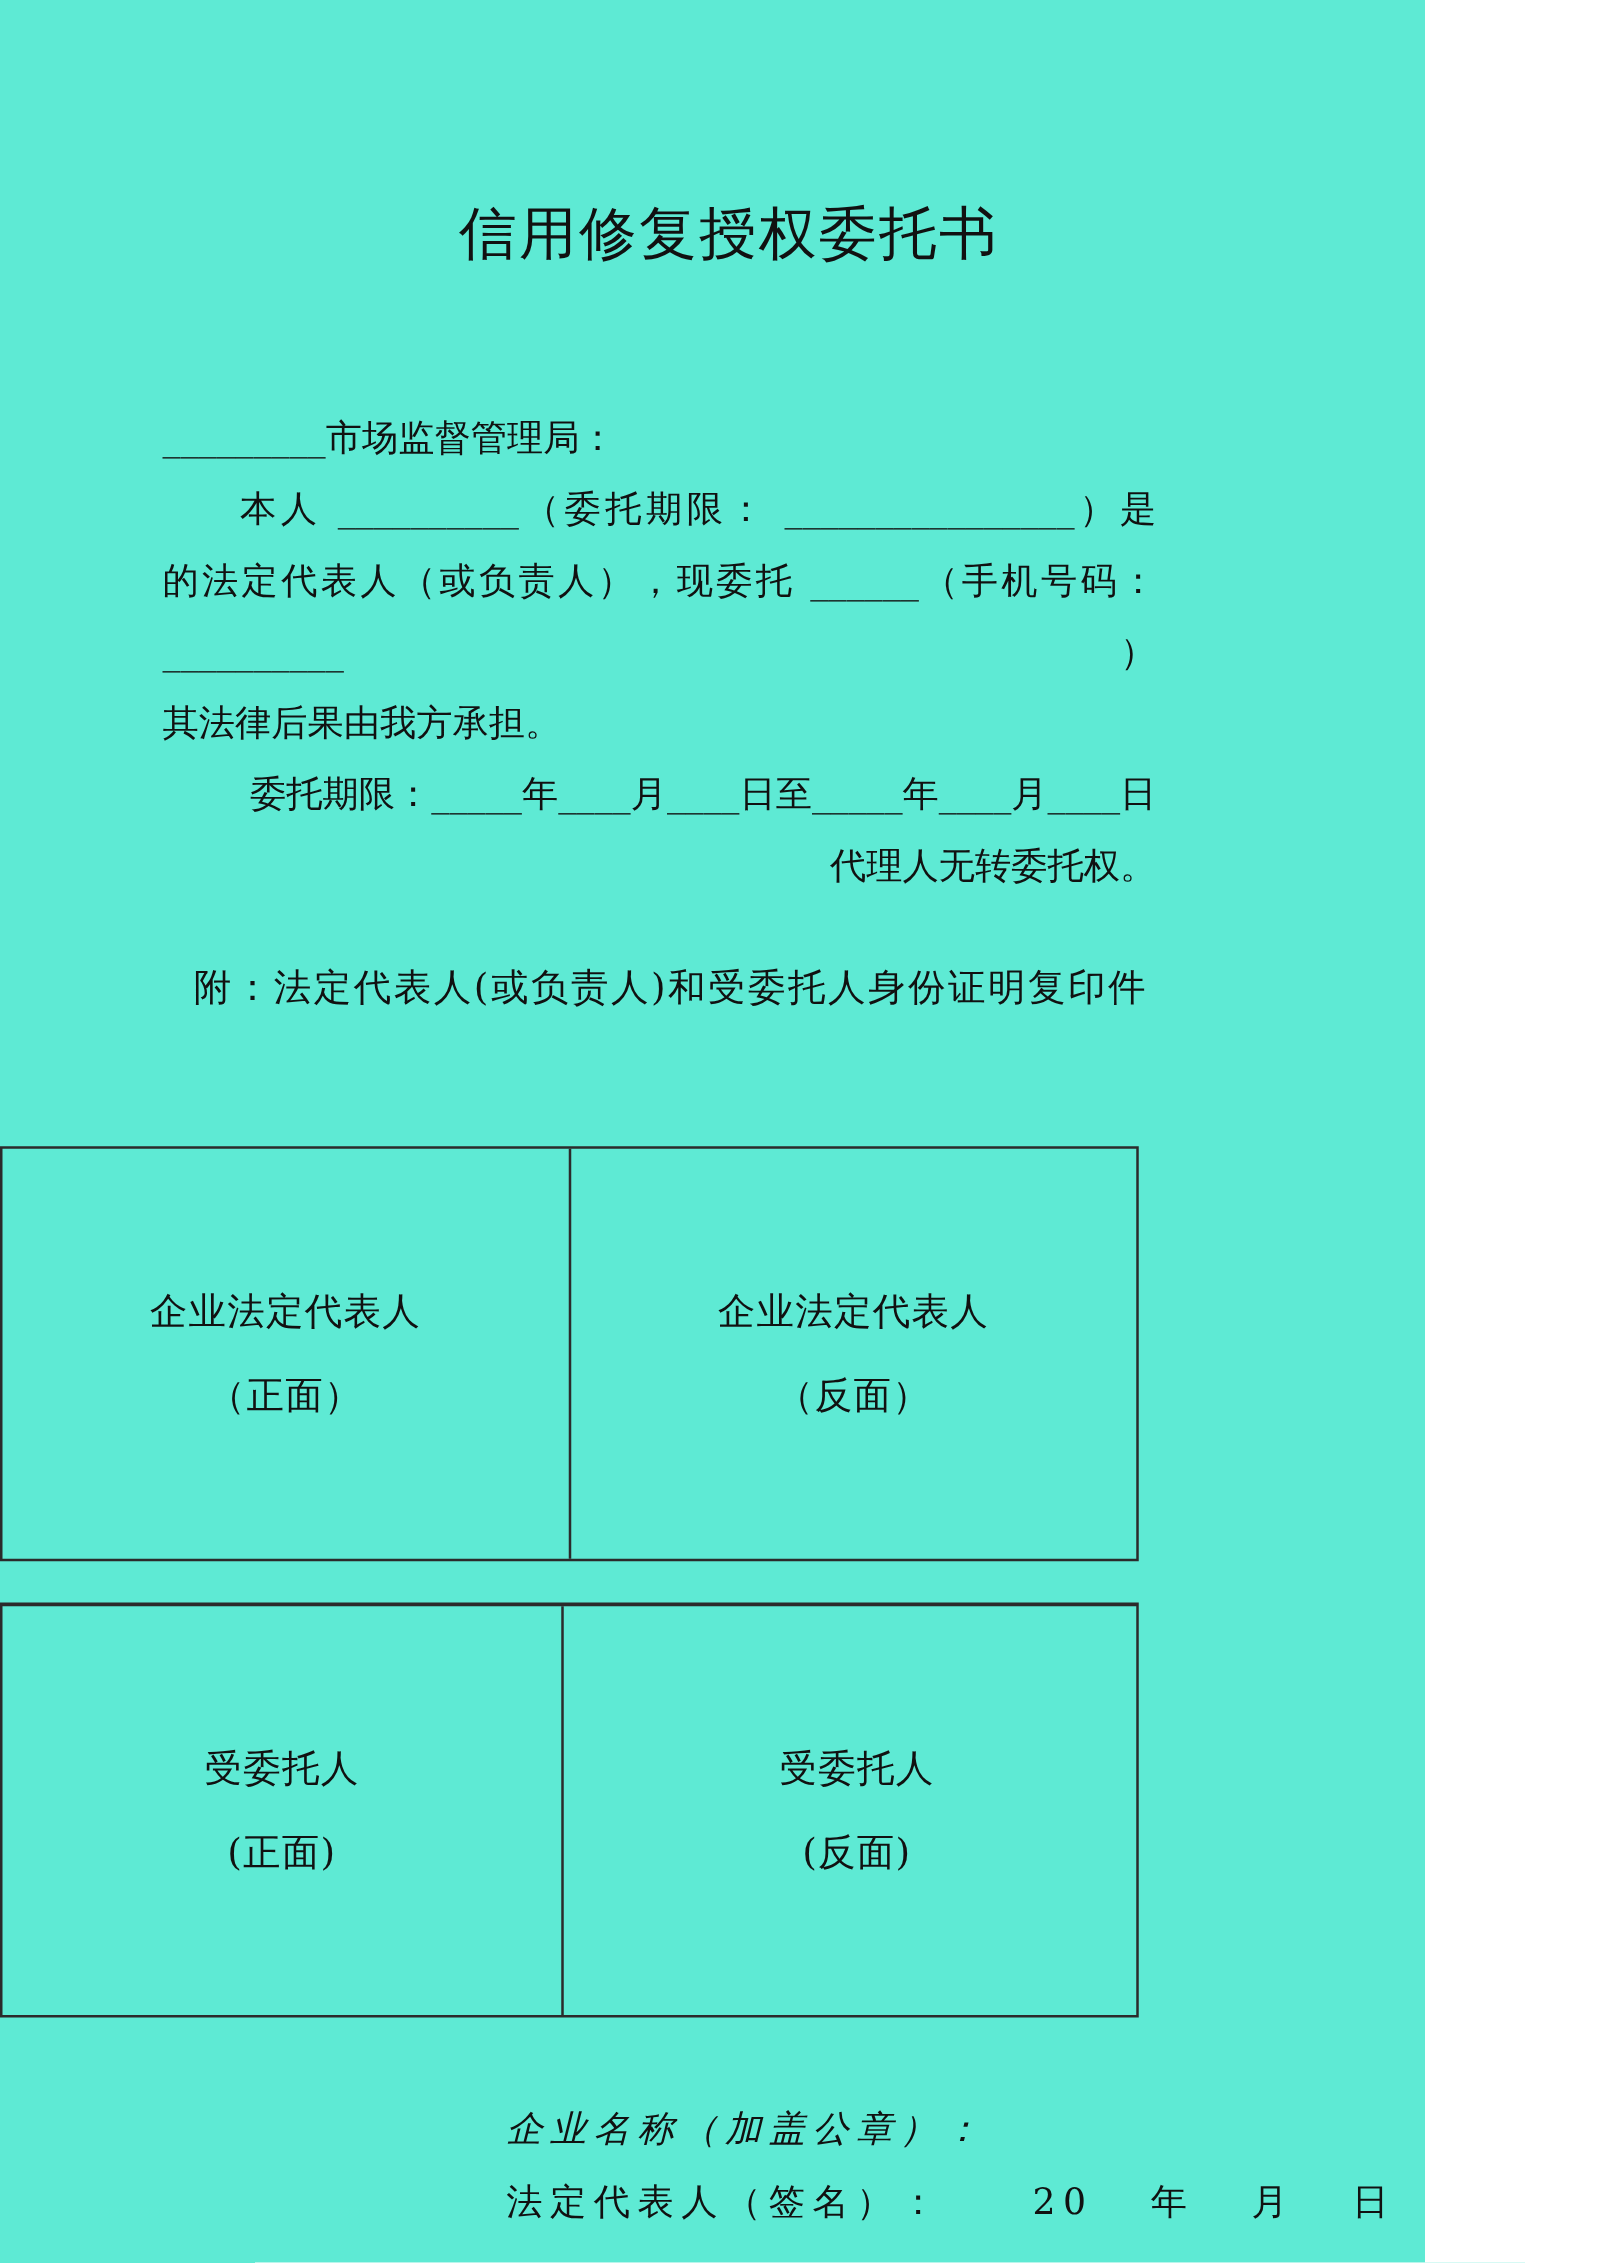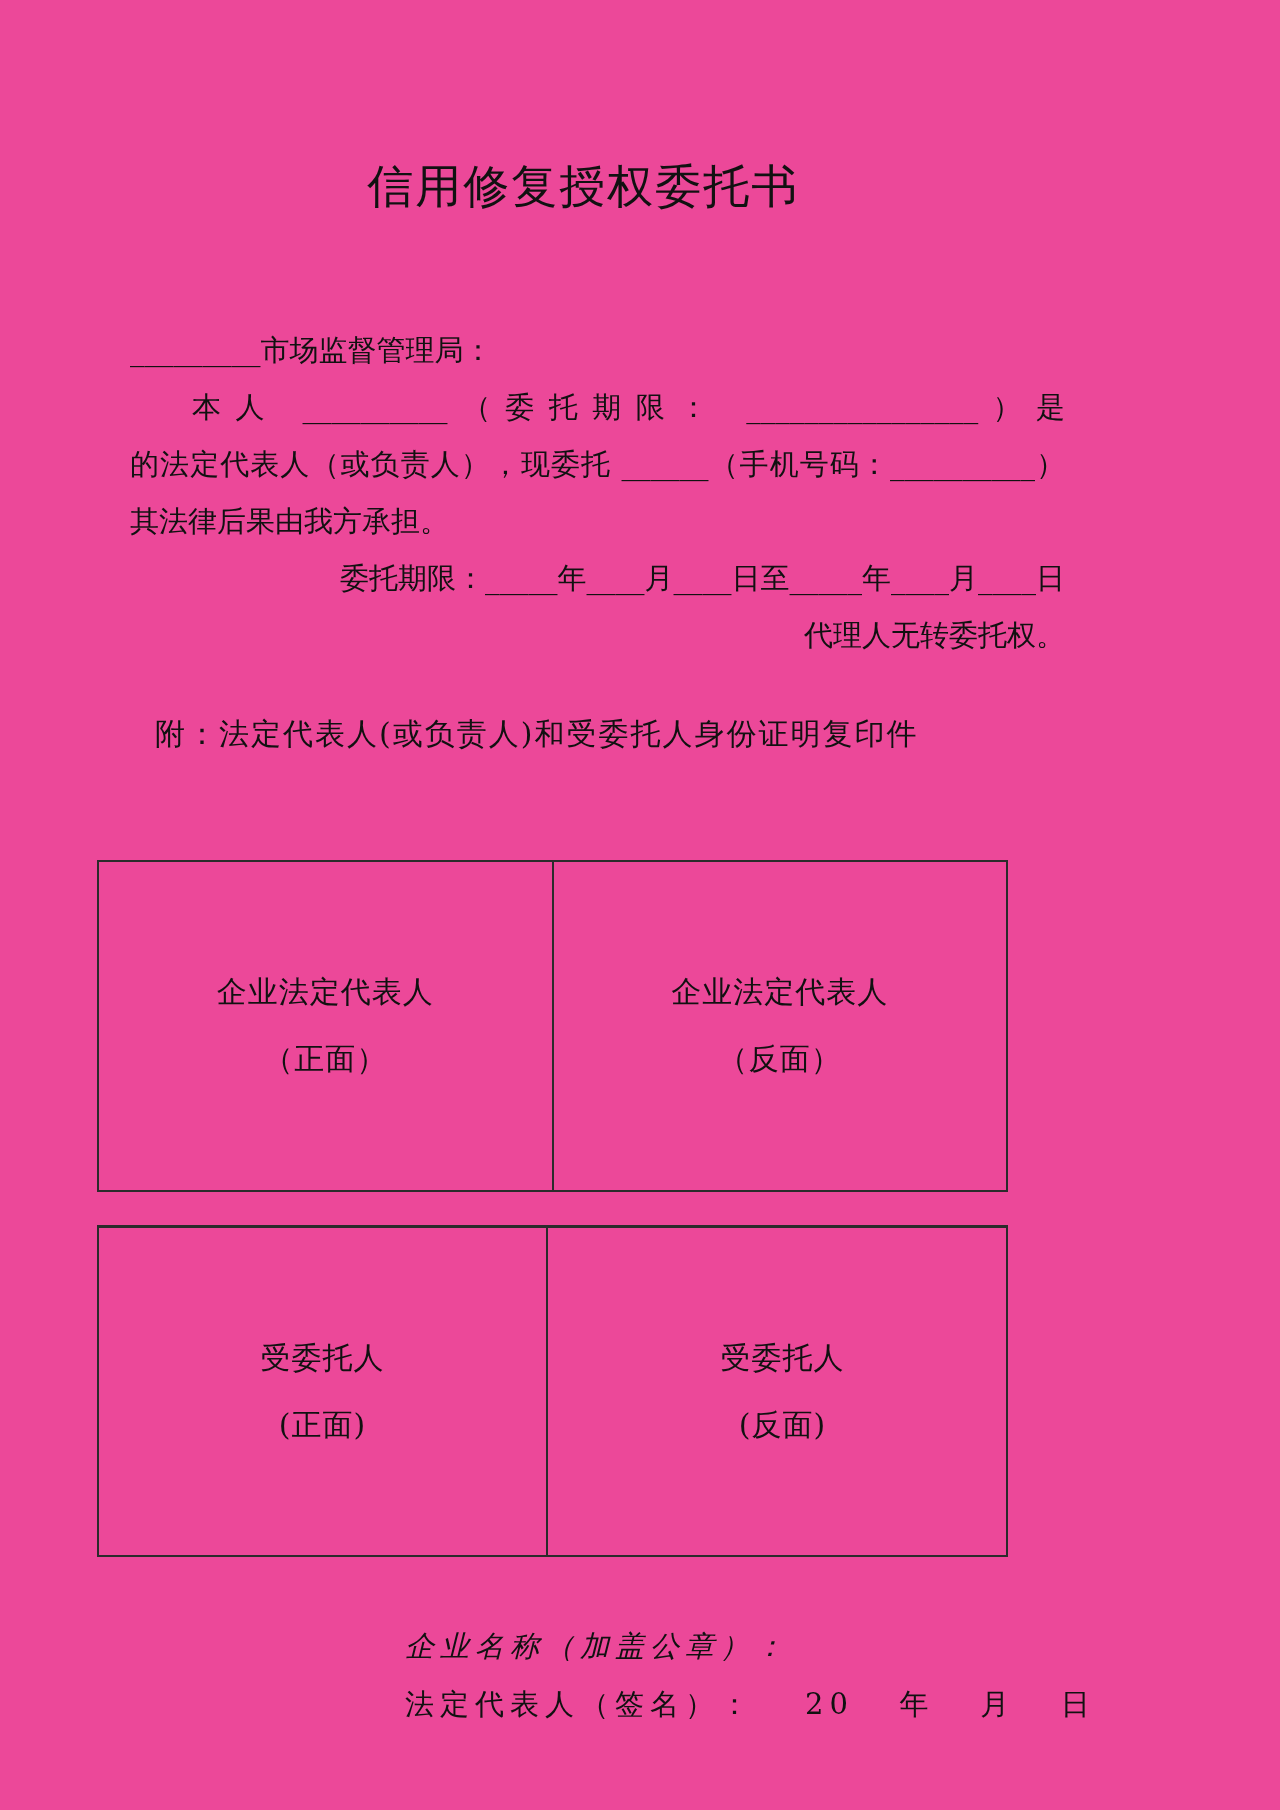--- a/index.html
+++ b/index.html
@@ -3,23 +3,23 @@
 <meta charset="utf-8">
 <title>信用修复授权委托书</title>
 <style>
   html, body {
     margin: 0;
     padding: 0;
     background: #ffffff;
   }
   .page {
     position: relative;
-    width: 1280px;
+    width: 1140px;
     height: 1810px;
-    background: #ec4899;
+    background: #5eead4;
     color: #111111;
     font-family: "DejaVu Serif", "Liberation Serif", serif;
     overflow: hidden;
   }
   .title-wrap {
     padding-top: 96px;
     width: 1100px;
     text-align: center;
     font-size: 46px;
     line-height: 60px;
@@ -44,21 +44,20 @@
   }
   .attachment {
     margin: 50px 0 0 155px;
     font-size: 30px;
     line-height: 40px;
     letter-spacing: 2px;
     white-space: pre-wrap;
   }
   .photo-box {
     box-sizing: border-box;
-    margin-left: 97px;
     width: 911px;
     height: 332px;
     border: 2px solid #2b2b2b;
     display: flex;
   }
   .photo-box.first {
     margin-top: 106px;
   }
   .photo-box.second {
     margin-top: 33px;
@@ -80,21 +79,21 @@
     border-right: 2px solid #2b2b2b;
   }
   .footer {
     margin: 60px 0 0 405px;
     font-size: 29px;
     line-height: 58px;
     letter-spacing: 6px;
   }
   .sign-row {
     display: flex;
-    column-gap: 50px;
+    column-gap: 71px;
     white-space: pre-wrap;
     text-align: right;
   }
   .footer-line {
     white-space: pre-wrap;
     font-style: italic;
   }
 </style>
 </head>
 <body>

